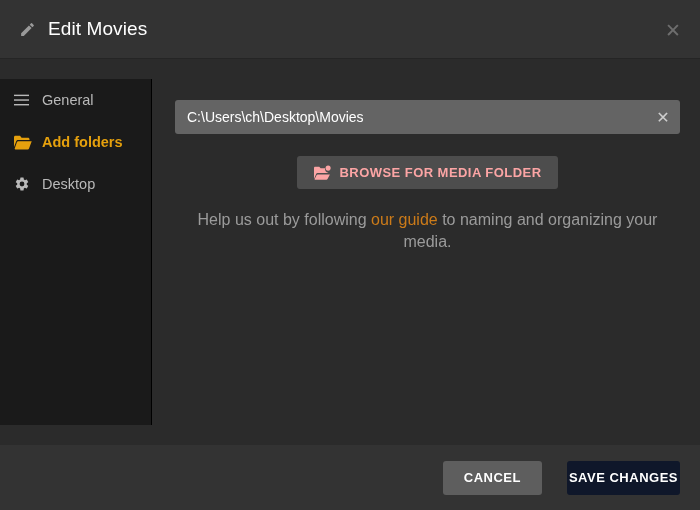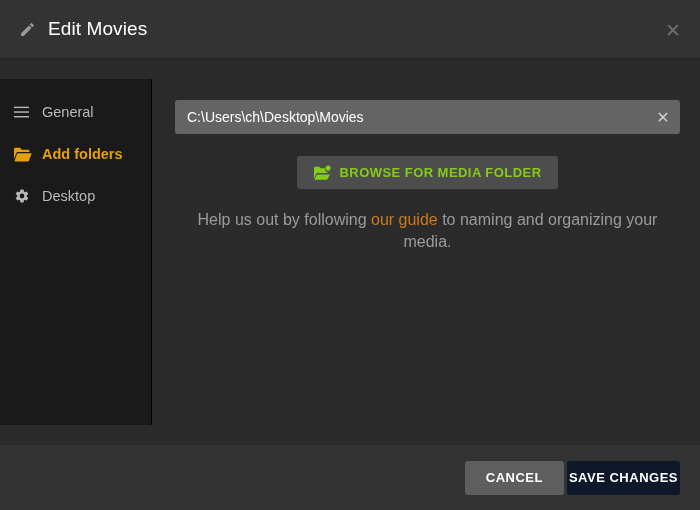--- a/index.html
+++ b/index.html
@@ -73,21 +73,21 @@
     min-height: 0;
   }
 
   
   .sidebar {
     width: 152px;
     flex: 0 0 152px;
     background: #1a1a1a;
     border-right: 1px solid #000000;
     box-sizing: border-box;
-    padding-top: 12px;
+    padding-top: 0;
   }
   .nav-item {
     display: flex;
     align-items: center;
     height: 42px;
     padding-left: 14px;
     box-sizing: border-box;
     cursor: pointer;
     color: #b9b9b9;
   }
@@ -159,21 +159,21 @@
   }
   .browse-btn {
     background: #4d4d4d;
     border: none;
     border-radius: 3px;
     height: 33px;
     padding: 0 17px;
     display: inline-flex;
     align-items: center;
     cursor: pointer;
-    color: #84cc16;
+    color: #fca5a5;
   }
   .browse-icon {
     display: flex;
     align-items: center;
     margin-right: 9px;
   }
   .browse-label {
     font-size: 13px;
     font-weight: bold;
     letter-spacing: 0.45px;
@@ -208,21 +208,21 @@
     font-size: 13px;
     font-weight: bold;
     letter-spacing: 0.5px;
     color: #ffffff;
     cursor: pointer;
     font-family: "Liberation Sans", sans-serif;
   }
   .btn-cancel {
     background: #5e5e5e;
     padding: 0 21px;
-    margin-right: 3px;
+    margin-right: 25px;
   }
   .btn-save {
     background: #0f172a;
     padding: 0 2px;
   }
 </style>
 </head>
 <body>
 
 <div class="dialog">

